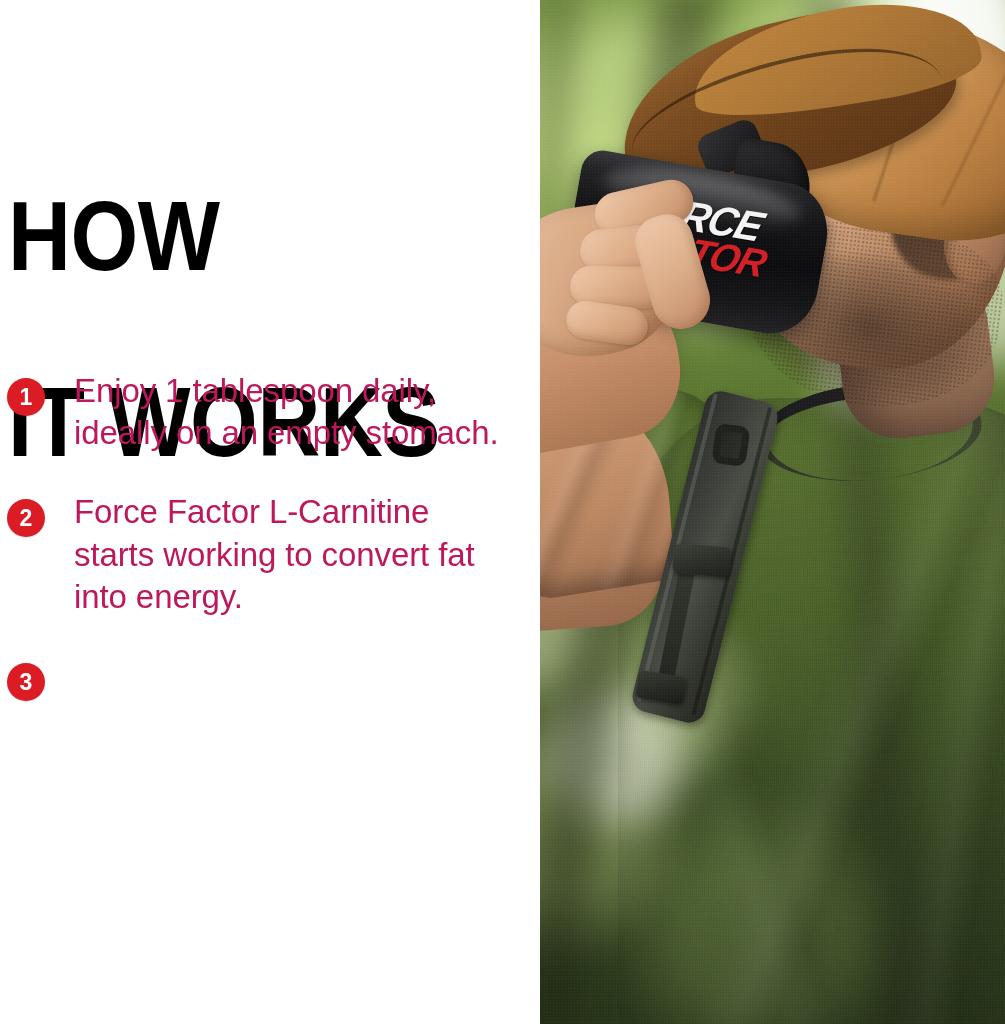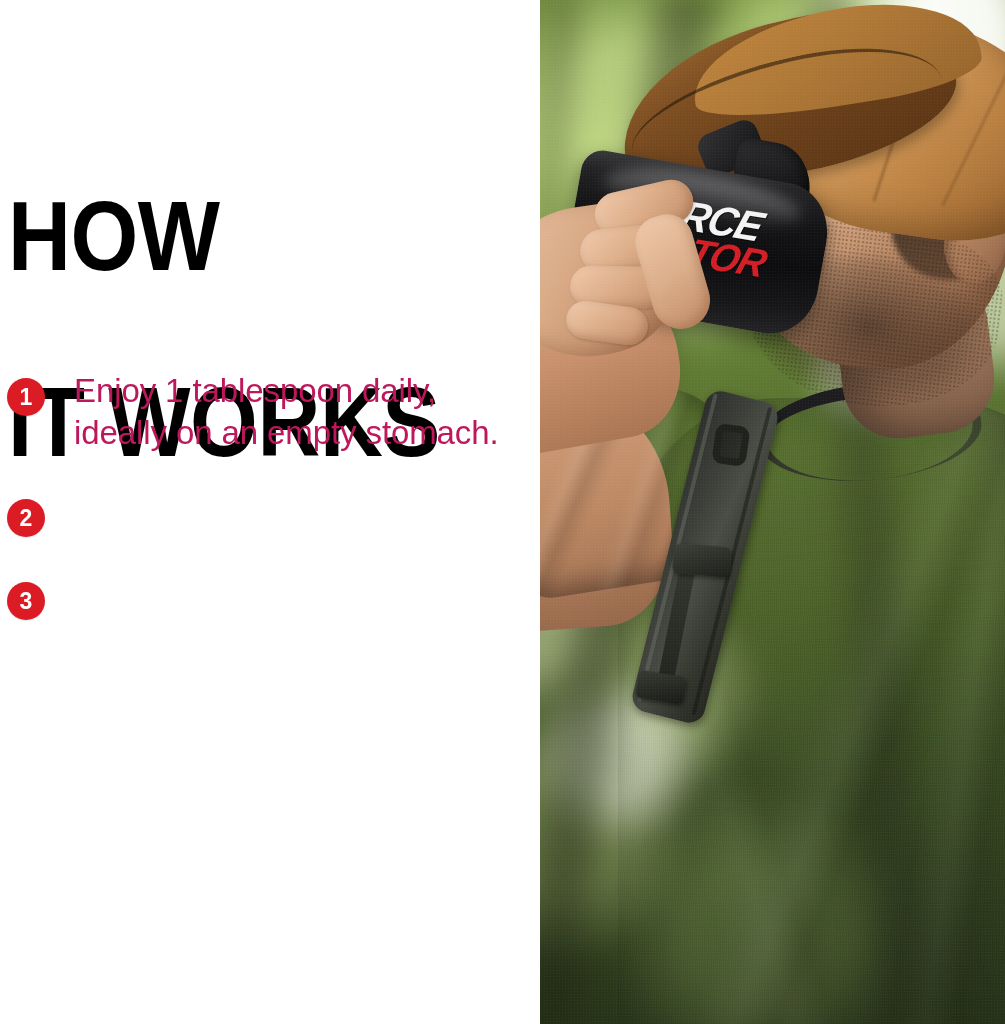--- a/index.html
+++ b/index.html
@@ -672,20 +672,21 @@
 
     <ol class="steps">
 
       <li class="step">
         <span class="step-badge">1</span>
         <span class="step-text">Enjoy 1 tablespoon daily, ideally on an empty stomach.</span>
       </li>
 
       <li class="step">
         <span class="step-badge">2</span>
+        <span class="step-text">Force Factor L-Carnitine starts working to convert fat into energy.</span>
       </li>
 
       <li class="step">
         <span class="step-badge">3</span>
       </li>
 
     </ol>
   </div>
 
   <div class="photo-panel">

